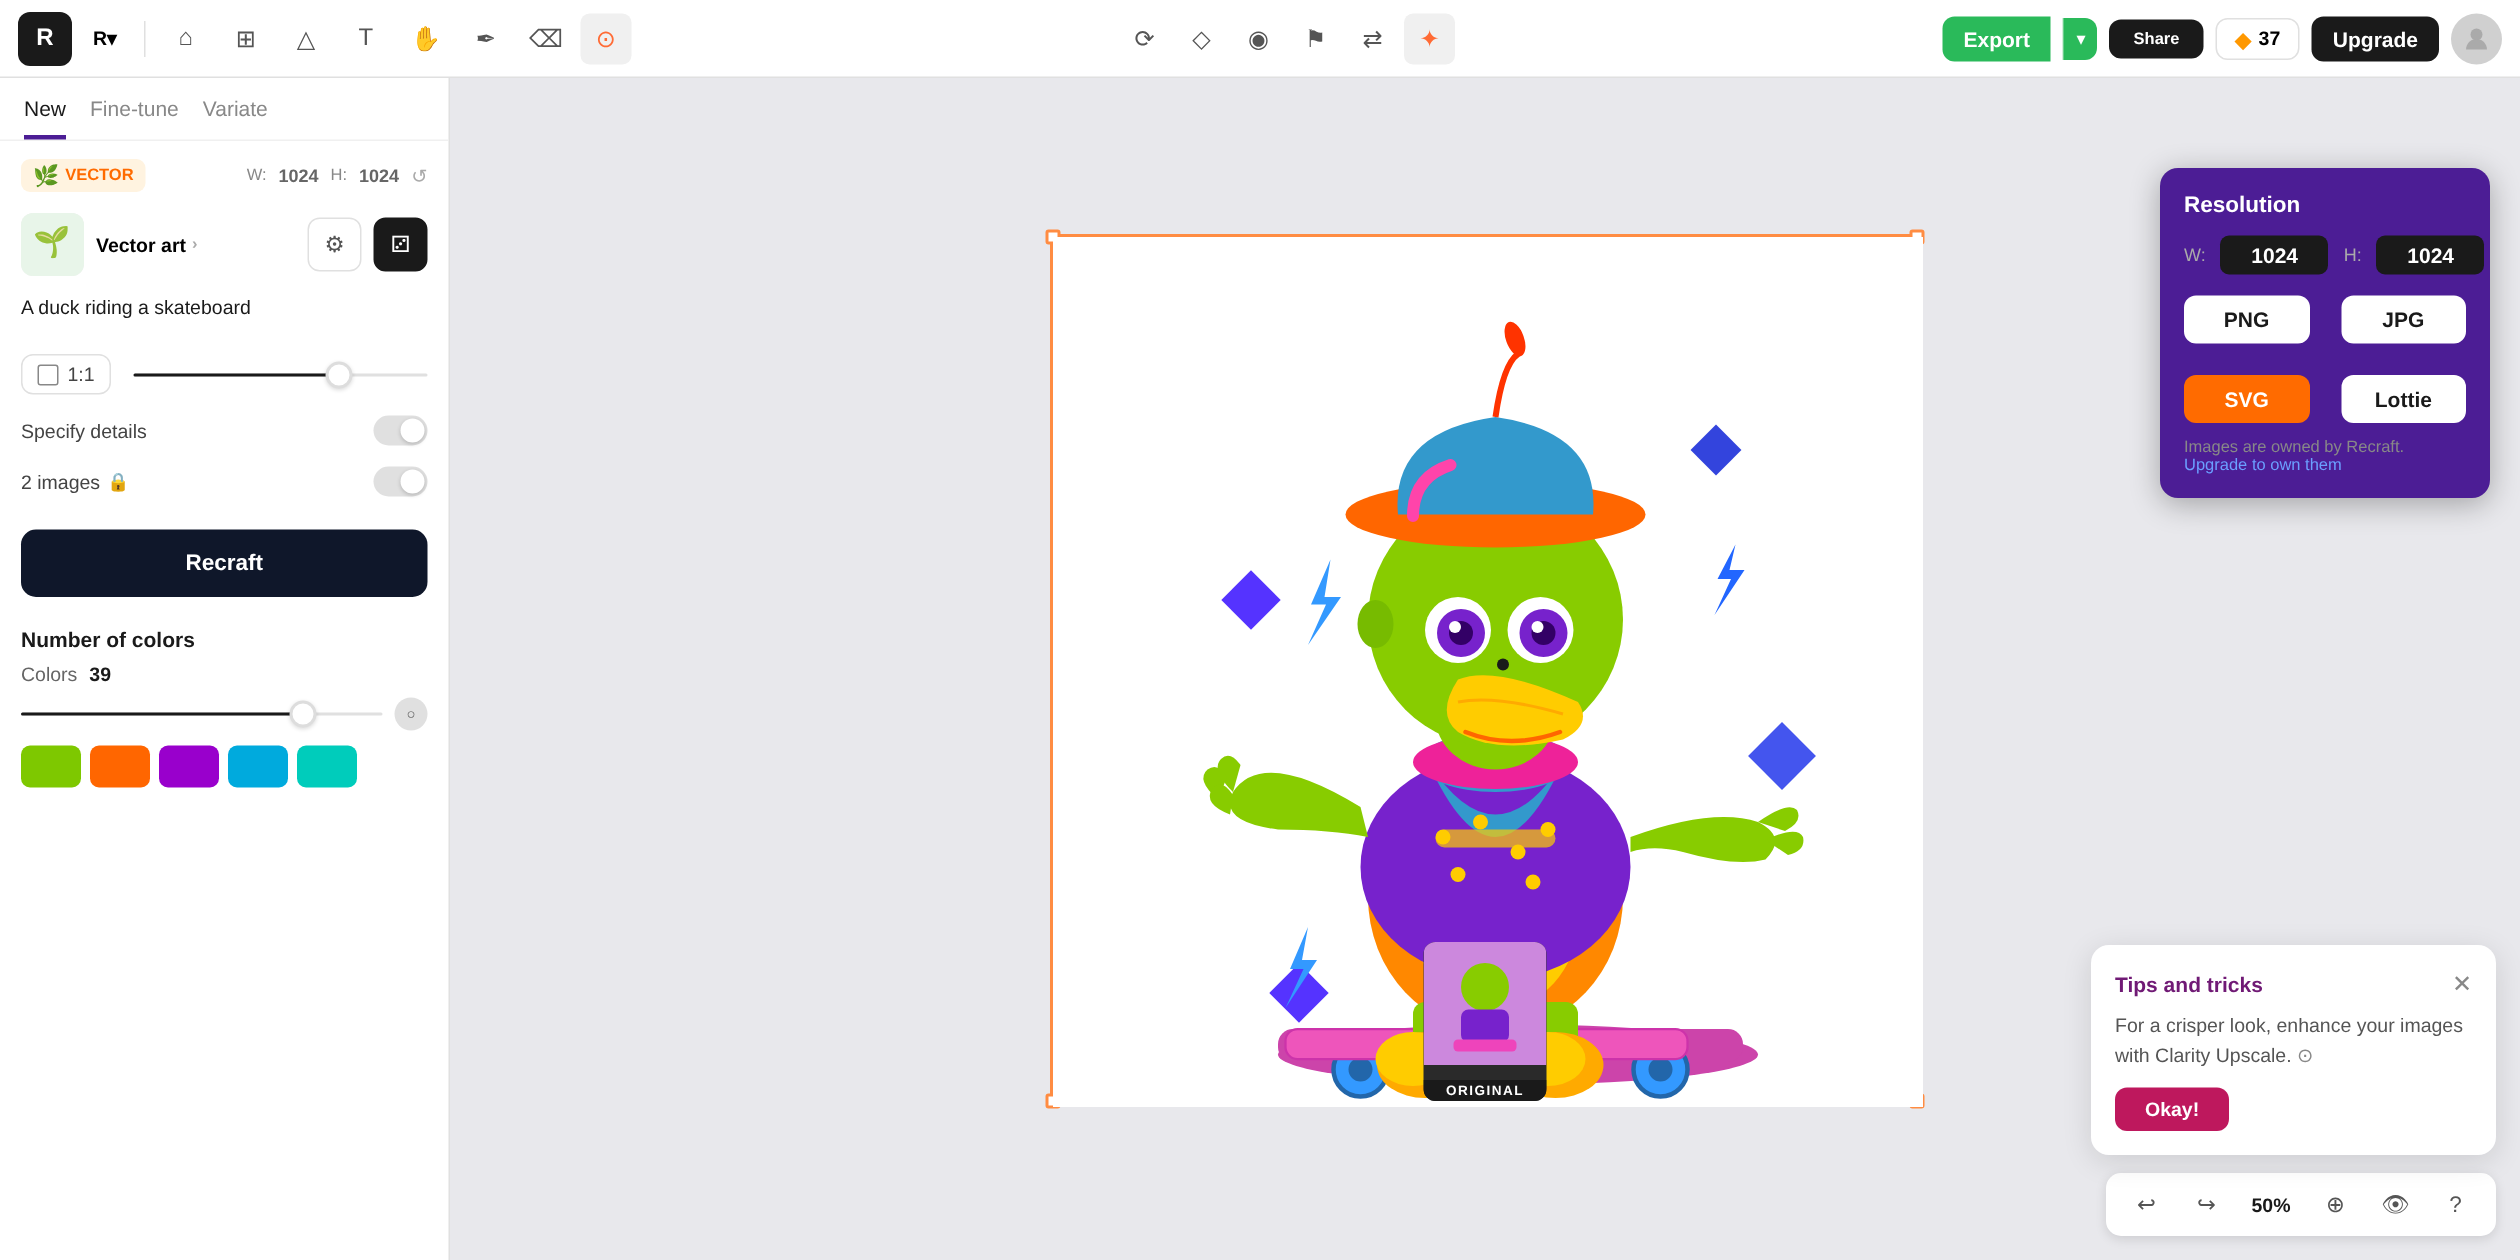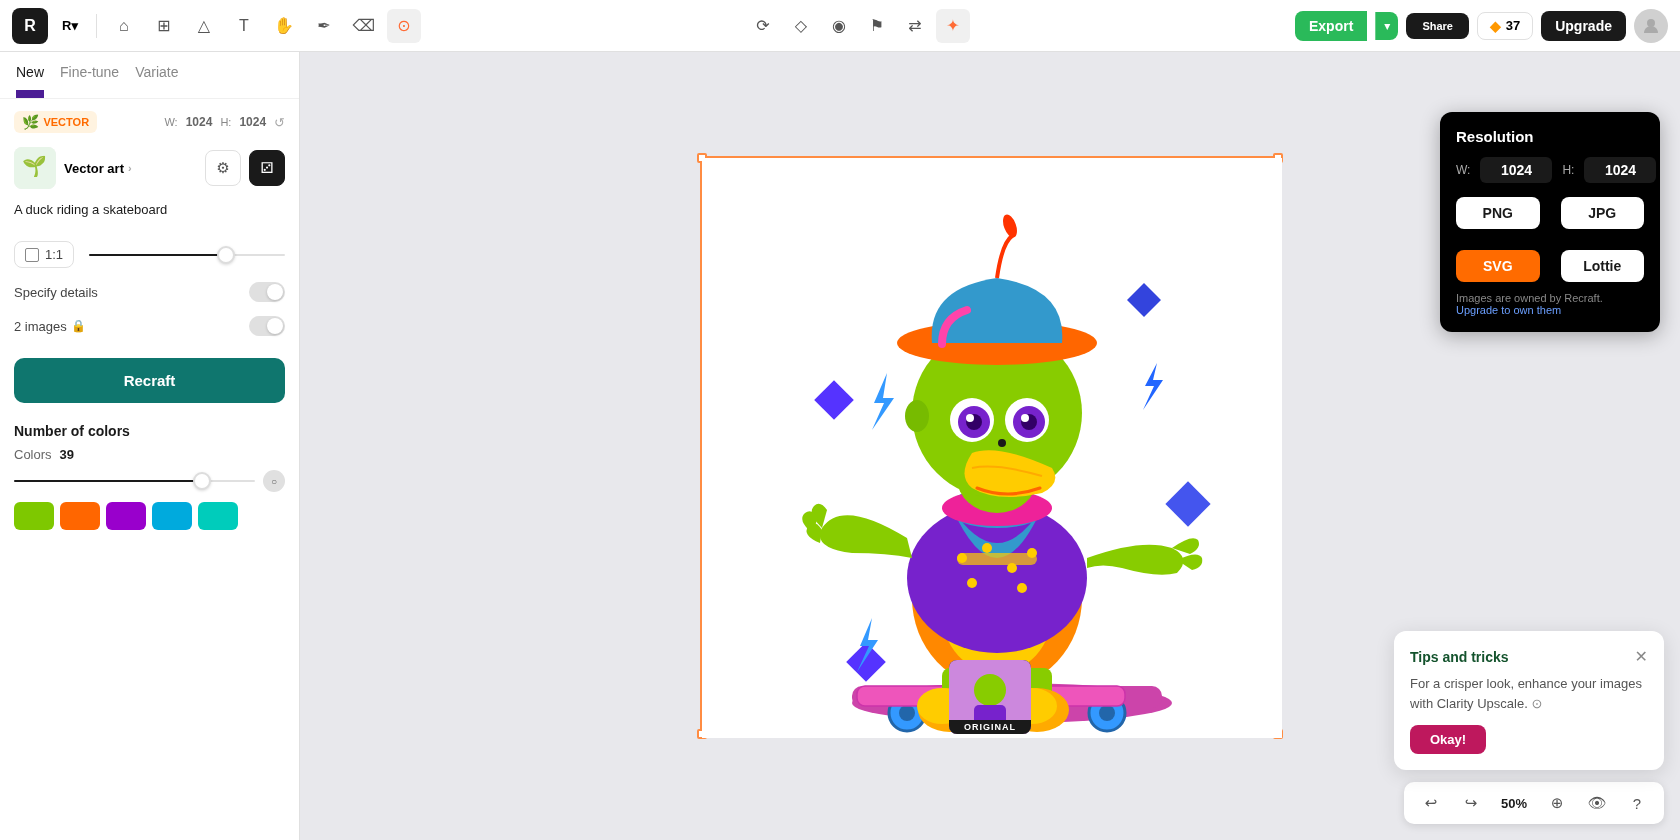--- a/index.html
+++ b/index.html
@@ -24,21 +24,21 @@
     .upgrade-btn { background: #1a1a1a; color: #fff; border: none; border-radius: 8px; padding: 7px 14px; font-size: 14px; font-weight: 600; cursor: pointer; }
     .avatar-btn { width: 34px; height: 34px; border-radius: 50%; background: #d0d0d0; display: flex; align-items: center; justify-content: center; cursor: pointer; border: none; }
 
     
     .main { display: flex; flex: 1; overflow: hidden; }
 
     
     .left-panel { width: 300px; background: #fff; border-right: 1px solid #e0e0e0; display: flex; flex-direction: column; overflow-y: auto; }
     .panel-tabs { display: flex; padding: 12px 16px 0; gap: 16px; border-bottom: 1px solid #f0f0f0; }
     .panel-tab { font-size: 14px; font-weight: 500; padding-bottom: 10px; cursor: pointer; color: #888; border-bottom: 2px solid transparent; }
-    .panel-tab.active { color: #1a1a1a; border-bottom: 8px solid #4c1d95; }
+    .panel-tab.active { color: #1a1a1a; border-bottom: 3px solid #4c1d95; }
 
     .vector-header { display: flex; align-items: center; gap: 6px; padding: 12px 14px 8px; }
     .vector-badge { background: #fff3e0; border-radius: 6px; padding: 3px 8px; display: flex; align-items: center; gap: 4px; font-size: 11px; font-weight: 700; color: #ff6b00; text-transform: uppercase; cursor: pointer; }
     .vector-dims { display: flex; align-items: center; gap: 8px; margin-left: auto; font-size: 12px; color: #666; }
     .dim-label { color: #888; font-size: 11px; }
     .dim-val { font-weight: 600; font-size: 12px; }
     .refresh-icon { color: #aaa; cursor: pointer; font-size: 13px; }
 
     .style-row { display: flex; align-items: center; gap: 8px; padding: 6px 14px 12px; }
     .style-thumb { width: 42px; height: 42px; border-radius: 8px; overflow: hidden; background: #f0f0f0; cursor: pointer; }
@@ -56,21 +56,21 @@
     .aspect-btn { display: flex; align-items: center; gap: 6px; border: 1.5px solid #e0e0e0; border-radius: 8px; padding: 5px 10px; font-size: 13px; cursor: pointer; background: #fff; color: #444; }
     .option-label { font-size: 13px; color: #444; flex: 1; display: flex; align-items: center; gap: 5px; }
     .toggle-track { width: 36px; height: 20px; border-radius: 10px; background: #e0e0e0; position: relative; cursor: pointer; }
     .toggle-thumb { width: 16px; height: 16px; border-radius: 50%; background: #fff; position: absolute; top: 2px; right: 2px; box-shadow: 0 1px 3px rgba(0,0,0,0.2); }
     .lock-icon { font-size: 12px; color: #aaa; }
     .slider-row { display: flex; align-items: center; gap: 8px; flex: 1; }
     .slider-track { flex: 1; height: 2px; background: #e0e0e0; border-radius: 1px; position: relative; cursor: pointer; }
     .slider-fill { height: 100%; background: #1a1a1a; border-radius: 1px; }
     .slider-thumb { width: 18px; height: 18px; border-radius: 50%; background: #fff; border: 2px solid #ddd; box-shadow: 0 1px 3px rgba(0,0,0,0.15); position: absolute; top: -8px; cursor: pointer; }
 
-    .recraft-btn { margin: 14px 14px 10px; background: #0f766e; color: #fff; border: none; border-radius: 10px; padding: 14px; font-size: 15px; font-weight: 700; cursor: pointer; width: calc(100% - 28px); }
+    .recraft-btn { margin: 14px 14px 10px; background: #0f172a; color: #fff; border: none; border-radius: 10px; padding: 14px; font-size: 15px; font-weight: 700; cursor: pointer; width: calc(100% - 28px); }
 
     .colors-section { padding: 10px 14px; }
     .colors-title { font-size: 14px; font-weight: 600; color: #1a1a1a; margin-bottom: 8px; }
     .colors-label-row { display: flex; align-items: center; gap: 8px; margin-bottom: 8px; }
     .colors-label { font-size: 13px; color: #666; }
     .colors-count { font-size: 13px; font-weight: 600; color: #1a1a1a; }
     .colors-slider-row { display: flex; align-items: center; gap: 8px; }
     .colors-swatch-row { display: flex; gap: 6px; margin-top: 10px; flex-wrap: wrap; }
     .color-swatch { width: 40px; height: 28px; border-radius: 6px; cursor: pointer; }
 
@@ -82,35 +82,35 @@
     .corner-tr { top: -5px; right: -5px; }
     .corner-bl { bottom: -5px; left: -5px; }
     .corner-br { bottom: -5px; right: -5px; }
 
     
     .canvas-bottom-controls { position: absolute; bottom: 16px; right: 16px; display: flex; align-items: center; gap: 10px; background: #fff; border-radius: 10px; padding: 6px 12px; box-shadow: 0 2px 8px rgba(0,0,0,0.12); }
     .ctrl-btn { width: 30px; height: 30px; border-radius: 6px; display: flex; align-items: center; justify-content: center; cursor: pointer; color: #555; font-size: 15px; border: none; background: transparent; }
     .zoom-label { font-size: 13px; font-weight: 600; color: #1a1a1a; min-width: 36px; text-align: center; }
 
     
-    .resolution-panel { position: absolute; top: 60px; right: 20px; background: #000000; color: #fff; border-radius: 12px; padding: 16px; width: 220px; z-index: 100; box-shadow: 0 4px 20px rgba(0,0,0,0.3); }
+    .resolution-panel { position: absolute; top: 60px; right: 20px; background: #4c1d95; color: #fff; border-radius: 12px; padding: 16px; width: 220px; z-index: 100; box-shadow: 0 4px 20px rgba(0,0,0,0.3); }
     .resolution-title { font-size: 15px; font-weight: 700; margin-bottom: 12px; }
     .res-row { display: flex; align-items: center; gap: 10px; margin-bottom: 14px; }
     .res-label { font-size: 12px; color: #aaa; }
     .res-input { background: #1a1a1a; color: #fff; border: none; border-radius: 6px; padding: 5px 10px; font-size: 14px; font-weight: 700; width: 72px; text-align: center; }
     .format-grid { display: grid; grid-template-columns: 1fr 1fr; gap: 21px; margin-bottom: 10px; }
     .format-btn { background: #fff; color: #1a1a1a; border: none; border-radius: 8px; padding: 8px; font-size: 14px; font-weight: 700; cursor: pointer; text-align: center; }
     .format-btn.active { background: #ff6b00; color: #fff; }
     .res-note { font-size: 11px; color: #888; margin-top: 8px; }
     .res-note a { color: #6b9fff; text-decoration: none; }
 
     
     .tips-panel { position: absolute; bottom: 70px; right: 16px; background: #fff; border-radius: 12px; padding: 16px; width: 270px; box-shadow: 0 4px 20px rgba(0,0,0,0.12); }
     .tips-header { display: flex; align-items: center; justify-content: space-between; margin-bottom: 8px; }
-    .tips-title { font-size: 14px; font-weight: 700; color: #14532d; }
+    .tips-title { font-size: 14px; font-weight: 700; color: #701a75; }
     .tips-close { background: none; border: none; cursor: pointer; font-size: 16px; color: #888; }
     .tips-text { font-size: 13px; color: #555; line-height: 1.5; margin-bottom: 12px; }
     .tips-okay-btn { background: #be185d; color: #fff; border: none; border-radius: 8px; padding: 7px 20px; font-size: 13px; font-weight: 600; cursor: pointer; }
   </style>
 </head>
 <body>
 
 <div class="toolbar">
   <div class="toolbar-left">
     <div class="logo-btn">
@@ -361,21 +361,21 @@
 
         <path d="M270,295 Q295,285 350,310 Q360,325 340,335 Q295,345 270,330 Q255,318 270,295Z" fill="#ffcc00"></path>
         <path d="M270,310 Q295,305 340,318" stroke="#ffaa00" stroke-width="2" fill="none"></path>
 
         <path d="M275,330 Q305,342 338,330" stroke="#ff6600" stroke-width="3" fill="none" stroke-linecap="round"></path>
 
         <ellipse cx="215" cy="258" rx="12" ry="16" fill="#77bb00"></ellipse>
       </svg>
 
       <div style="position:absolute; bottom:0; left:50%; transform:translateX(-50%); display:flex; flex-direction:column; align-items:center;">
-        <div style="background:#2a2a2a; border-radius:8px; overflow:hidden; width:82px; height:74px; position:relative; margin-bottom:0;">
+        <div style="background:#2a2a2a; border-radius:8px; overflow:hidden; width:82px; height:106px; position:relative; margin-bottom:0;">
           <svg width="82" height="82" viewBox="0 0 82 82">
             <rect width="82" height="82" fill="#cc88dd"></rect>
             <circle cx="41" cy="30" r="16" fill="#88cc00"></circle>
             <rect x="25" y="45" width="32" height="22" rx="5" fill="#7722cc"></rect>
             <rect x="20" y="65" width="42" height="8" rx="3" fill="#ee44bb"></rect>
           </svg>
           <div style="position:absolute; bottom:0; left:0; right:0; background:#1a1a1a; color:#fff; font-size:9px; font-weight:700; text-align:center; padding:2px 0; letter-spacing:1px;">ORIGINAL</div>
         </div>
       </div>
     </div>

